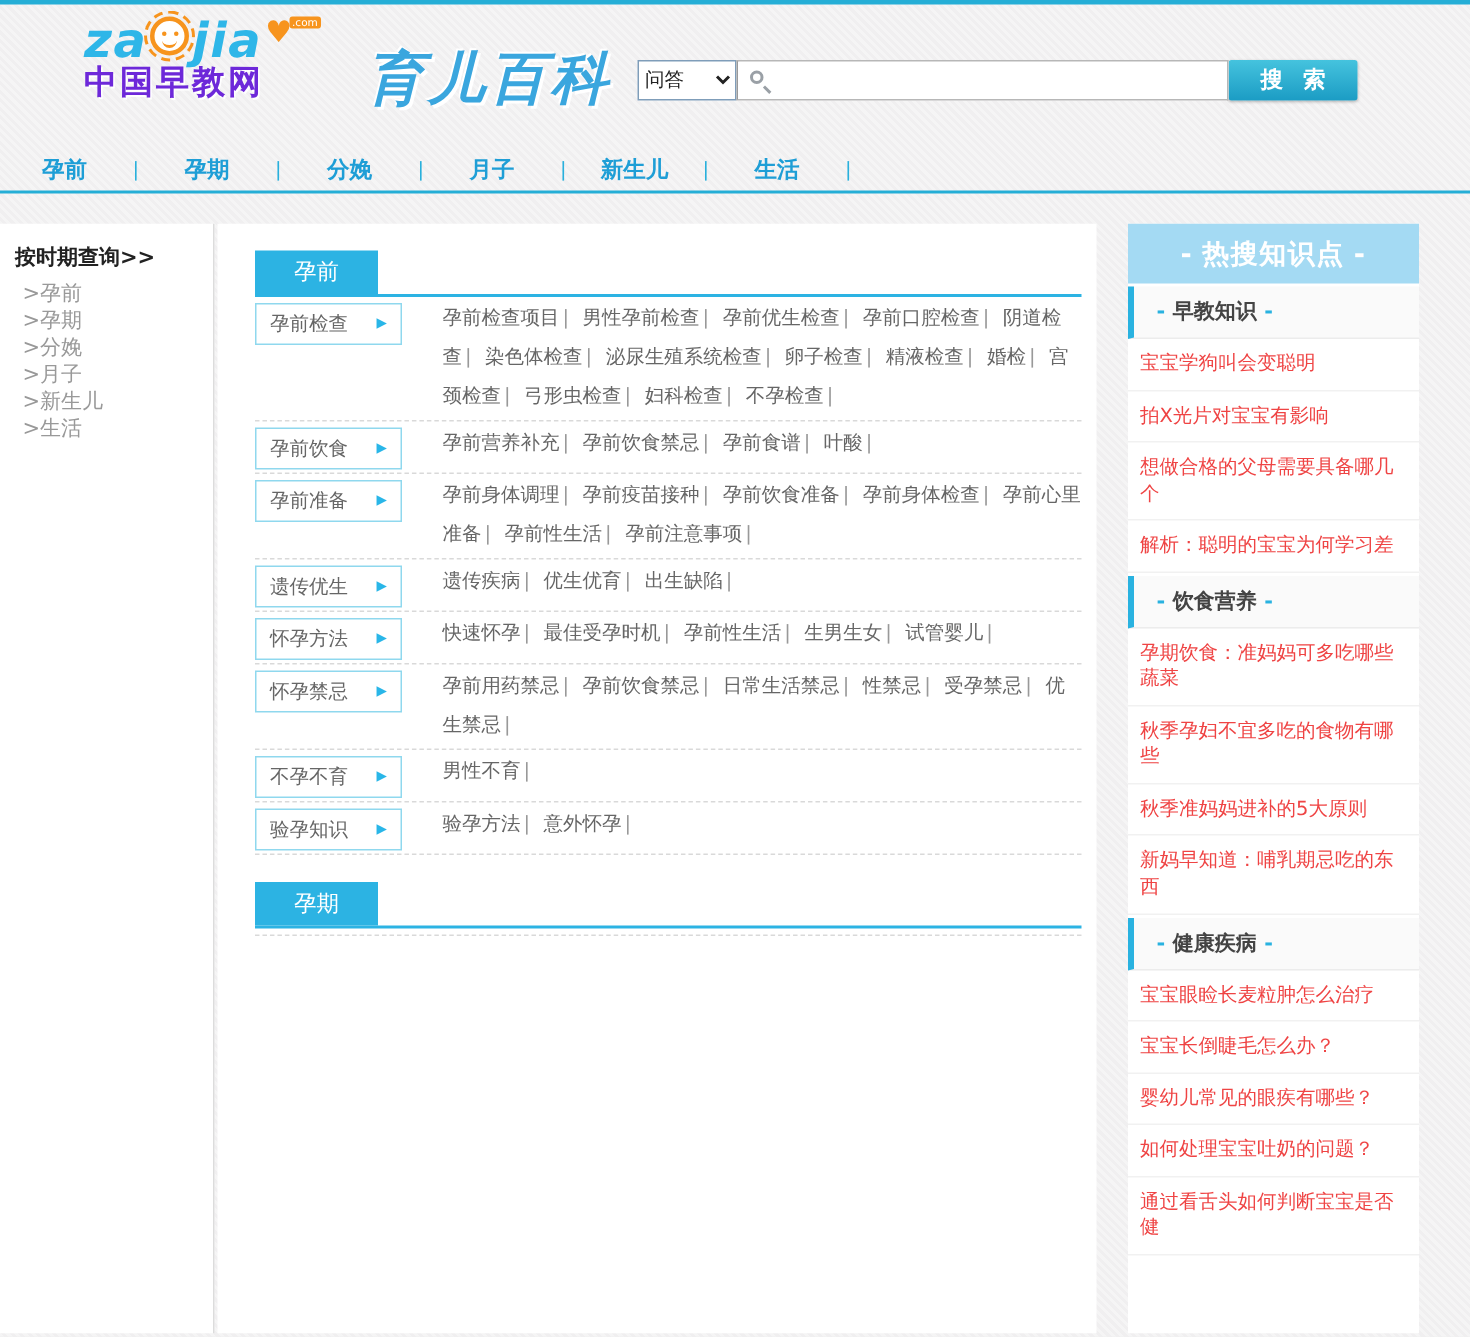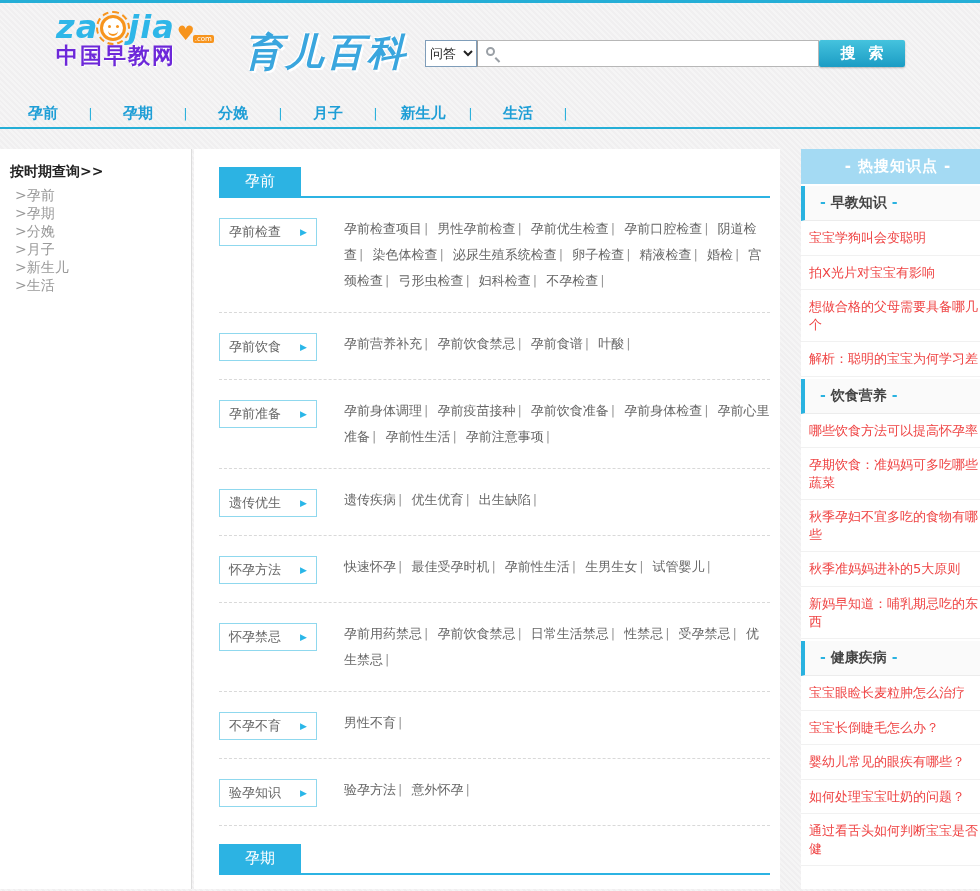--- a/index.html
+++ b/index.html
@@ -6,60 +6,60 @@
   html,body { width:980px; }
   body {
     height:891px; overflow:hidden; position:relative;
     font-family:"DejaVu Sans","Liberation Sans",sans-serif;
     background:#f0eff0; border-top:3px solid #25aed6;
     background-image:repeating-linear-gradient(45deg, rgba(255,255,255,.35) 0 2px, rgba(0,0,0,0) 2px 4px);
   }
   
   .header { position:relative; height:96px; }
   .logo { position:absolute; left:56px; top:8px; width:180px; cursor:pointer; }
-  .logo-top { display:flex; align-items:flex-end; }
+  .logo-top { display:flex; align-items:flex-start; }
   .logo-za,.logo-jia { font-size:32px; font-weight:bold; font-style:italic; color:#2eb6e8; letter-spacing:1px; line-height:1; }
   .logo-sun { width:26px; height:26px; border:3px solid #f7941d; border-radius:50%; position:relative; margin:0 2px 2px 2px; outline:2px dashed #f7941d; outline-offset:2px; background:#fff; }
   .logo-sun::before { content:""; position:absolute; left:5px; top:7px; width:3px; height:3px; border-radius:50%; background:#f7941d; box-shadow:8px 0 0 #f7941d; }
   .logo-sun::after { content:""; position:absolute; left:5px; top:9px; width:10px; height:7px; border:2px solid #f7941d; border-top:none; border-left:none; border-right:none; border-radius:0 0 10px 10px; }
   .logo-heart { color:#f7941d; font-size:20px; line-height:1; margin-left:2px; }
   .logo-com { display:inline-block; background:#f7941d; color:#fff; font-size:7px; border-radius:2px; padding:0 2px; vertical-align:bottom; margin-left:-2px; }
   .logo-cn { font-size:22px; font-weight:bold; color:#6d28d9; letter-spacing:2px; line-height:1.15; text-shadow:1px 1px 0 #fff; }
   .site-title { position:absolute; left:244px; top:24px; font-size:38px; font-weight:bold; font-style:italic; color:#3aa6de; letter-spacing:3px; text-shadow:2px 2px 0 #ffffff, -1px -1px 0 #ffffff; cursor:pointer; }
   .search { position:absolute; left:425px; top:37px; width:480px; display:flex; align-items:stretch; height:27px; }
-  .search select { width:52px; height:27px; font-size:13px; border:1px solid #7f9db9; background:#fff; color:#222; font-family:inherit; }
+  .search select { width:66px; height:27px; font-size:13px; border:1px solid #7f9db9; background:#fff; color:#222; font-family:inherit; }
   .input-wrap { flex:1; position:relative; border:1px solid #b7b7b7; border-left:1px solid #9a9a9a; background:#fff; }
   .input-wrap input { width:100%; height:100%; border:none; outline:none; padding:0 6px 0 28px; font-size:13px; font-family:inherit; background:transparent; }
   .mag { position:absolute; left:8px; top:6px; width:9px; height:9px; border:2px solid #9aa0a6; border-radius:50%; }
   .mag::after { content:""; position:absolute; left:8px; top:8px; width:6px; height:2px; background:#9aa0a6; transform:rotate(45deg); transform-origin:0 0; }
   .search-btn { width:86px; border:none; color:#fff; font-size:15px; font-weight:bold; letter-spacing:4px; padding-left:4px; cursor:pointer; background:linear-gradient(#45c3de,#1b9cc4); border-radius:2px; box-shadow:0 1px 2px rgba(0,0,0,.25); font-family:inherit; }
   
   .nav { display:flex; align-items:center; height:30px; padding-left:12px; border-bottom:2px solid #25aed6; }
   .nav-item { width:62px; text-align:center; color:#1e9ed6; font-size:15px; font-weight:bold; cursor:pointer; }
   .nav-sep { width:33px; text-align:center; color:#29b0dc; font-size:13px; }
   
   .content { display:flex; align-items:stretch; margin-top:20px; height:740px; overflow:hidden; }
-  .sidebar-left { width:192px; background:#fff; border-right:1px solid #dcdcdc; padding:14px 10px; flex-shrink:0; }
+  .sidebar-left { width:143px; background:#fff; border-right:1px solid #dcdcdc; padding:14px 10px; flex-shrink:0; }
   .sl-heading { font-size:14px; font-weight:bold; color:#222; margin-bottom:6px; }
   .sl-item { font-size:14px; color:#999; padding-left:5px; cursor:pointer; }
   .main { width:586px; background:#fff; margin-left:2px; flex-shrink:0; padding-top:8px; }
   .sec-head { margin:18px 10px 0 25px; border-bottom:2px solid #2cb3e3; }
   .sec-head:first-child { margin-top:10px; }
   .sec-tab { display:inline-block; background:#2cb3e3; color:#fff; font-size:15px; padding:5px 26px; cursor:default; }
   .rows { margin:0 10px 0 25px; border-bottom:1px dashed #d9d9d9; }
-  .row { display:flex; padding:18px 0; }
+  .row { display:flex; padding:2px 0; }
   .row + .row { border-top:1px dashed #d9d9d9; }
   .cat-box { width:98px; height:28px; border:1px solid #8fd8ee; display:flex; align-items:center; justify-content:space-between; padding:0 9px; color:#666; font-size:13px; flex-shrink:0; margin-top:2px; cursor:pointer; background:#fff; }
   .cat-arrow { color:#29b6e8; font-size:9px; }
   .links { margin-left:27px; font-size:13px; color:#666; line-height:26px; }
   .lnk { cursor:pointer; }
   .sep { color:#999; margin:0 9px 0 2px; }
   
   .sidebar-right { width:194px; margin-left:21px; background:#fff; flex-shrink:0; }
-  .sr-header { background:#a4daf3; color:#fff; font-size:15px; font-weight:bold; text-align:center; padding:8px 0; letter-spacing:1px; }
+  .sr-header { background:#a4daf3; color:#fff; font-size:18px; font-weight:bold; text-align:center; padding:8px 0; letter-spacing:1px; }
   .sr-header .dash { margin:0 6px; }
   .sr-sec-title { border-left:4px solid #29b2e0; background:#fafafa; border-bottom:1px solid #ececec; font-size:14px; font-weight:bold; color:#444; padding:8px 0 8px 10px; margin-top:2px; }
   .sr-sec-title .dash { color:#29b2e0; margin:0 5px; }
   .hot-item { font-size:13px; color:#ef4444; line-height:1.35; padding:8px 6px 8px 8px; border-bottom:1px solid #f1f1f1; cursor:pointer; }
 </style>
 </head>
 <body>
 
 <div class="header">
   <div class="logo">
@@ -232,21 +232,20 @@
         <div class="hot-item">拍X光片对宝宝有影响</div>
         <div class="hot-item">想做合格的父母需要具备哪几个</div>
         <div class="hot-item">解析：聪明的宝宝为何学习差</div>
       </div>
 
     <div class="sr-sec-title">
       <span class="dash">-</span><span>饮食营养</span><span class="dash">-</span>
     </div>
     <div>
 
-    <div class="hot-item">哪些饮食方法可以提高怀孕率</div>
         <div class="hot-item">孕期饮食：准妈妈可多吃哪些蔬菜</div>
         <div class="hot-item">秋季孕妇不宜多吃的食物有哪些</div>
         <div class="hot-item">秋季准妈妈进补的5大原则</div>
         <div class="hot-item">新妈早知道：哺乳期忌吃的东西</div>
       </div>
 
     <div class="sr-sec-title">
       <span class="dash">-</span><span>健康疾病</span><span class="dash">-</span>
     </div>
     <div>

